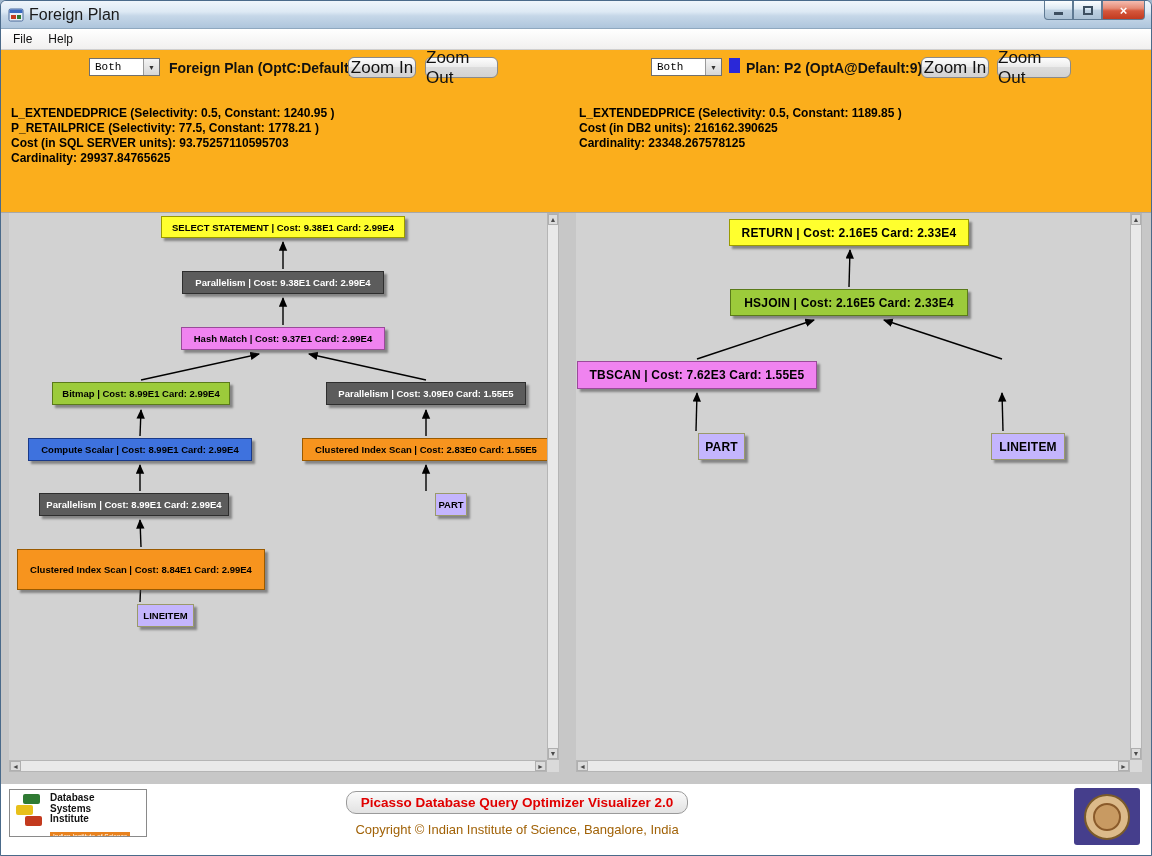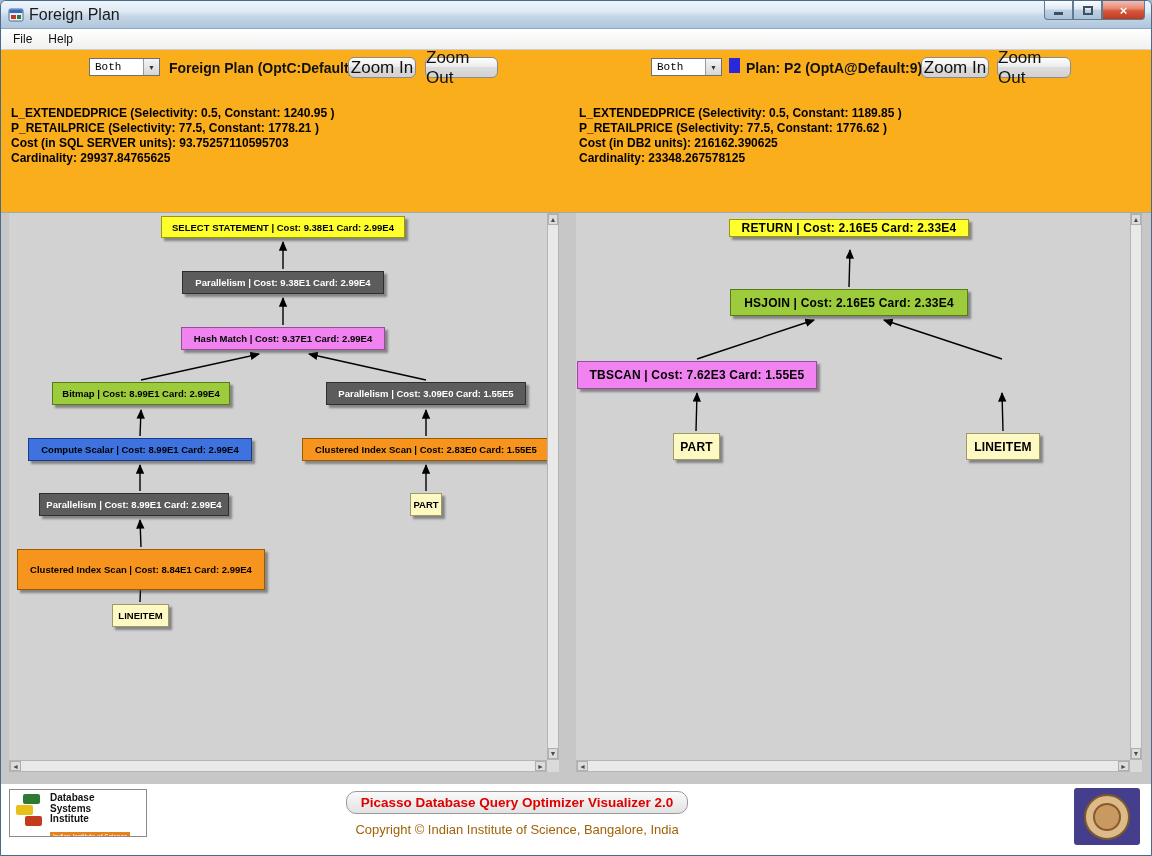--- a/index.html
+++ b/index.html
@@ -53,21 +53,21 @@
   .tnode { position: absolute; display: flex; align-items: center; justify-content: center;
            font-weight: bold; font-size: 9.5px; color: #000; white-space: nowrap; overflow: hidden;
            border: 1px solid #4A4A4A; box-shadow: 3px 3px 2px rgba(70,70,70,.55); }
   .rt { font-size: 12px; letter-spacing: .2px; }
   .c-yellow { background: #FFFF2E; border-color: #9A9A00; }
   .c-gray   { background: #5C5C5C; color: #FFF; border-color: #2E2E2E; }
   .c-pink   { background: #F083F0; border-color: #9A4A9A; }
   .c-green  { background: #9CCB3B; border-color: #5A7A1A; }
   .c-blue   { background: #3E72DE; border-color: #1A3A8A; }
   .c-orange { background: #F7941E; border-color: #9A5A00; }
-  .c-pale   { background: #fef9c3; border-color: #9A9A6A; }
+  .c-pale   { background: #c4b5fd; border-color: #9A9A6A; margin-left: 25px; }
 
   .hscroll { position: absolute; bottom: 0; height: 12px; display: flex;
              background: #E9E9E9; border: 1px solid #B5B5B5; }
   .vscroll { position: absolute; right: 0; width: 12px; display: flex; flex-direction: column;
              background: #E9E9E9; border: 1px solid #B5B5B5; }
   .sbtn { flex: 0 0 11px; display: flex; align-items: center; justify-content: center;
           font-size: 7px; color: #4A4A4A; background: #DCDCDC; border: 1px solid #AFAFAF; }
   .strack { flex: 1; }
   .scorner { position: absolute; right: 0; bottom: 0; width: 12px; height: 12px; background: #DADADA; }
 
@@ -146,21 +146,20 @@
     <div class="combo" style="left:650px;top:8px">
       <span class="cv">Both</span>
       <span class="ca">▼</span>
     </div>
     <div class="swatch" style="left:728px;top:8px"></div>
     <div class="htitle" style="left:745px;top:10px">Plan: P2 (OptA@Default:9)</div>
     <div class="hbtn" style="left:920px;top:7px;width:68px">Zoom In</div>
     <div class="hbtn" style="left:996px;top:7px;width:74px">Zoom Out</div>
     <div class="hinfo" style="left:578px;top:36px">
       <div>L_EXTENDEDPRICE (Selectivity: 0.5, Constant: 1189.85 )</div>
-      <div>P_RETAILPRICE (Selectivity: 77.5, Constant: 1776.62 )</div>
       <div>Cost (in DB2 units): 216162.390625</div>
       <div>Cardinality: 23348.267578125</div>
     </div>
   </div>
 
   <div class="panels">
 
     <div class="panel" style="left:8px;width:550px">
       <svg class="edges" width="550" height="574">
         <defs>
@@ -207,21 +206,21 @@
 
     <div class="panel" style="left:575px;width:566px">
       <svg class="edges" width="566" height="574">
         <line x1="273" y1="74" x2="274" y2="37" stroke="#000" stroke-width="1.4" marker-end="url(#arrowhead)"></line>
         <line x1="121" y1="146" x2="238" y2="107" stroke="#000" stroke-width="1.4" marker-end="url(#arrowhead)"></line>
         <line x1="426" y1="146" x2="308" y2="107" stroke="#000" stroke-width="1.4" marker-end="url(#arrowhead)"></line>
         <line x1="120" y1="218" x2="121" y2="180" stroke="#000" stroke-width="1.4" marker-end="url(#arrowhead)"></line>
         <line x1="427" y1="218" x2="426" y2="180" stroke="#000" stroke-width="1.4" marker-end="url(#arrowhead)"></line>
       </svg>
 
-      <div class="tnode rt c-yellow" style="left:153px;top:6px;width:240px;height:18px">RETURN | Cost: 2.16E5 Card: 2.33E4</div>
+      <div class="tnode rt c-yellow" style="left:153px;top:6px;width:240px;height:27px">RETURN | Cost: 2.16E5 Card: 2.33E4</div>
       <div class="tnode rt c-green" style="left:154px;top:76px;width:238px;height:27px">HSJOIN | Cost: 2.16E5 Card: 2.33E4</div>
       <div class="tnode rt c-pink" style="left:1px;top:148px;width:240px;height:28px">TBSCAN | Cost: 7.62E3 Card: 1.55E5</div>
       <div class="tnode rt c-pale" style="left:97px;top:220px;width:47px;height:27px">PART</div>
       <div class="tnode rt c-pale" style="left:390px;top:220px;width:74px;height:27px">LINEITEM</div>
 
       <div class="hscroll" style="left:0;right:12px">
         <span class="sbtn">◄</span>
         <span class="strack"></span>
         <span class="sbtn">►</span>
       </div>

